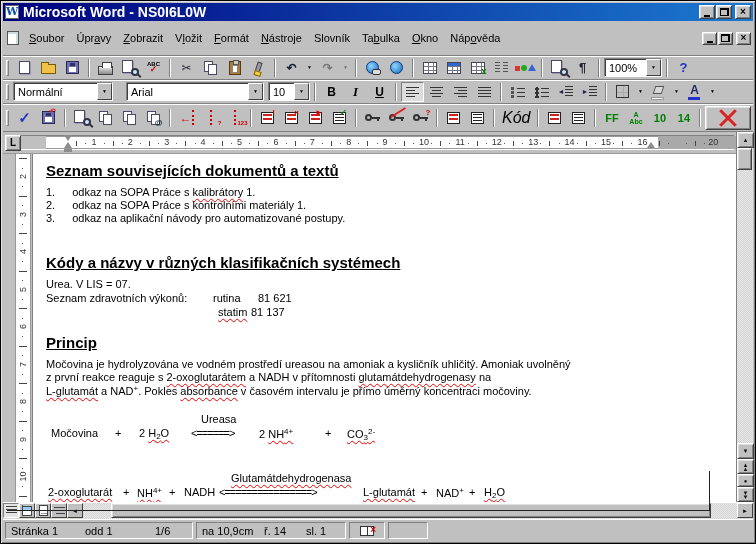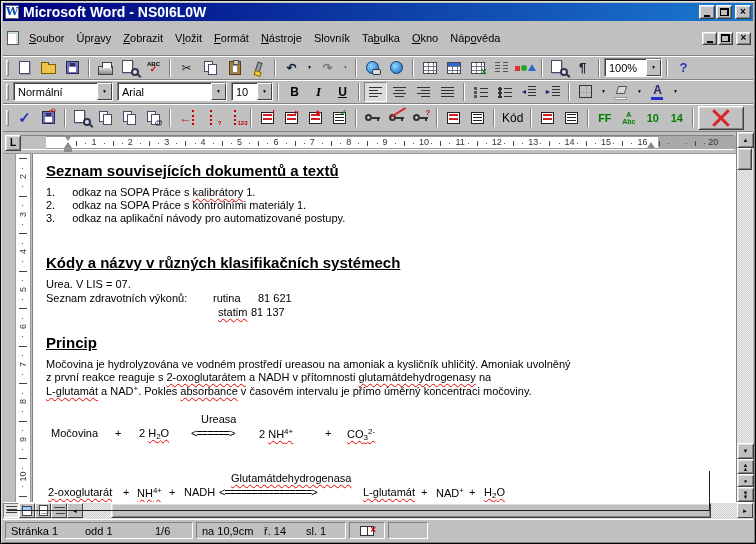--- a/index.html
+++ b/index.html
@@ -100,21 +100,21 @@
   .winic.bl::before{background:repeating-linear-gradient(to bottom,#222 0 1px,#fff 1px 3px);}
   .keyic{width:16px;height:10px;position:relative;display:inline-block;}
   .keyic .bow{position:absolute;left:0;top:1px;width:7px;height:7px;border:2px solid #333;border-radius:50%;}
   .keyic .stem{position:absolute;left:7px;top:4px;width:8px;height:2px;background:#333;}
   .keyic .tooth{position:absolute;left:12px;top:6px;width:2px;height:2px;background:#333;}
   .oslash{position:absolute;left:2px;top:3px;width:17px;height:2px;background:#d22;transform:rotate(-32deg);transform-origin:left center;}
   .dotcol{width:2px;height:15px;border-left:2px dotted #c00;display:inline-block;position:relative;}
   .dotcol .mk{font-size:6px;color:#333;right:-10px;top:auto;bottom:-1px;}
   .stack{display:inline-flex;flex-direction:column;align-items:center;line-height:1;}
   .stack span{font-size:7px;font-weight:bold;color:#008000;}
-  .txtbtn{width:auto;padding:0 3px;font-size:12px;}
+  .txtbtn{width:auto;padding:0 3px;font-size:16px;font-style:italic;}
   .bigx{width:46px;height:24px;background:#c0c0c0;border:1px solid;border-color:#fff #404040 #404040 #fff;box-shadow:inset 1px 1px 0 #dfdfdf,inset -1px -1px 0 #808080;position:relative;}
   .bigx::before,.bigx::after{content:"";position:absolute;left:50%;top:50%;width:22px;height:3px;background:#d22;}
   .bigx::before{transform:translate(-50%,-50%) rotate(45deg);}
   .bigx::after{transform:translate(-50%,-50%) rotate(-45deg);}
   
   .mid{flex:1;display:flex;min-height:0;position:relative;}
   .mid-left{flex:1;display:flex;flex-direction:column;min-width:0;}
   .rulerrow{height:22px;display:flex;align-items:center;flex:none;background:#c0c0c0;border-bottom:1px solid #9a9a9a;}
   .tabsel{width:16px;height:16px;margin-left:2px;background:#c0c0c0;border:1px solid;border-color:#fff #404040 #404040 #fff;box-shadow:inset 1px 1px 0 #dfdfdf,inset -1px -1px 0 #808080;display:flex;align-items:center;justify-content:center;font-weight:bold;font-size:10px;flex:none;}
   .hruler{flex:1;height:22px;position:relative;overflow:hidden;}
@@ -326,21 +326,21 @@
   </div>
 
   <div class="tbrow tb2">
     <span class="grip"></span>
     <span class="combo" style="width:100px;">
       <span class="combo-txt">Normální</span>
       <span class="combo-btn">
           <i class="dda">▼</i>
         </span>
     </span>
-    <span class="combo" style="width:110px;margin-left:3px;">
+    <span class="combo" style="width:138px;margin-left:12px;">
       <span class="combo-txt">Arial</span>
       <span class="combo-btn">
           <i class="dda">▼</i>
         </span>
     </span>
     <span class="combo" style="width:42px;margin-left:3px;">
       <span class="combo-txt">10</span>
       <span class="combo-btn">
           <i class="dda">▼</i>
         </span>

